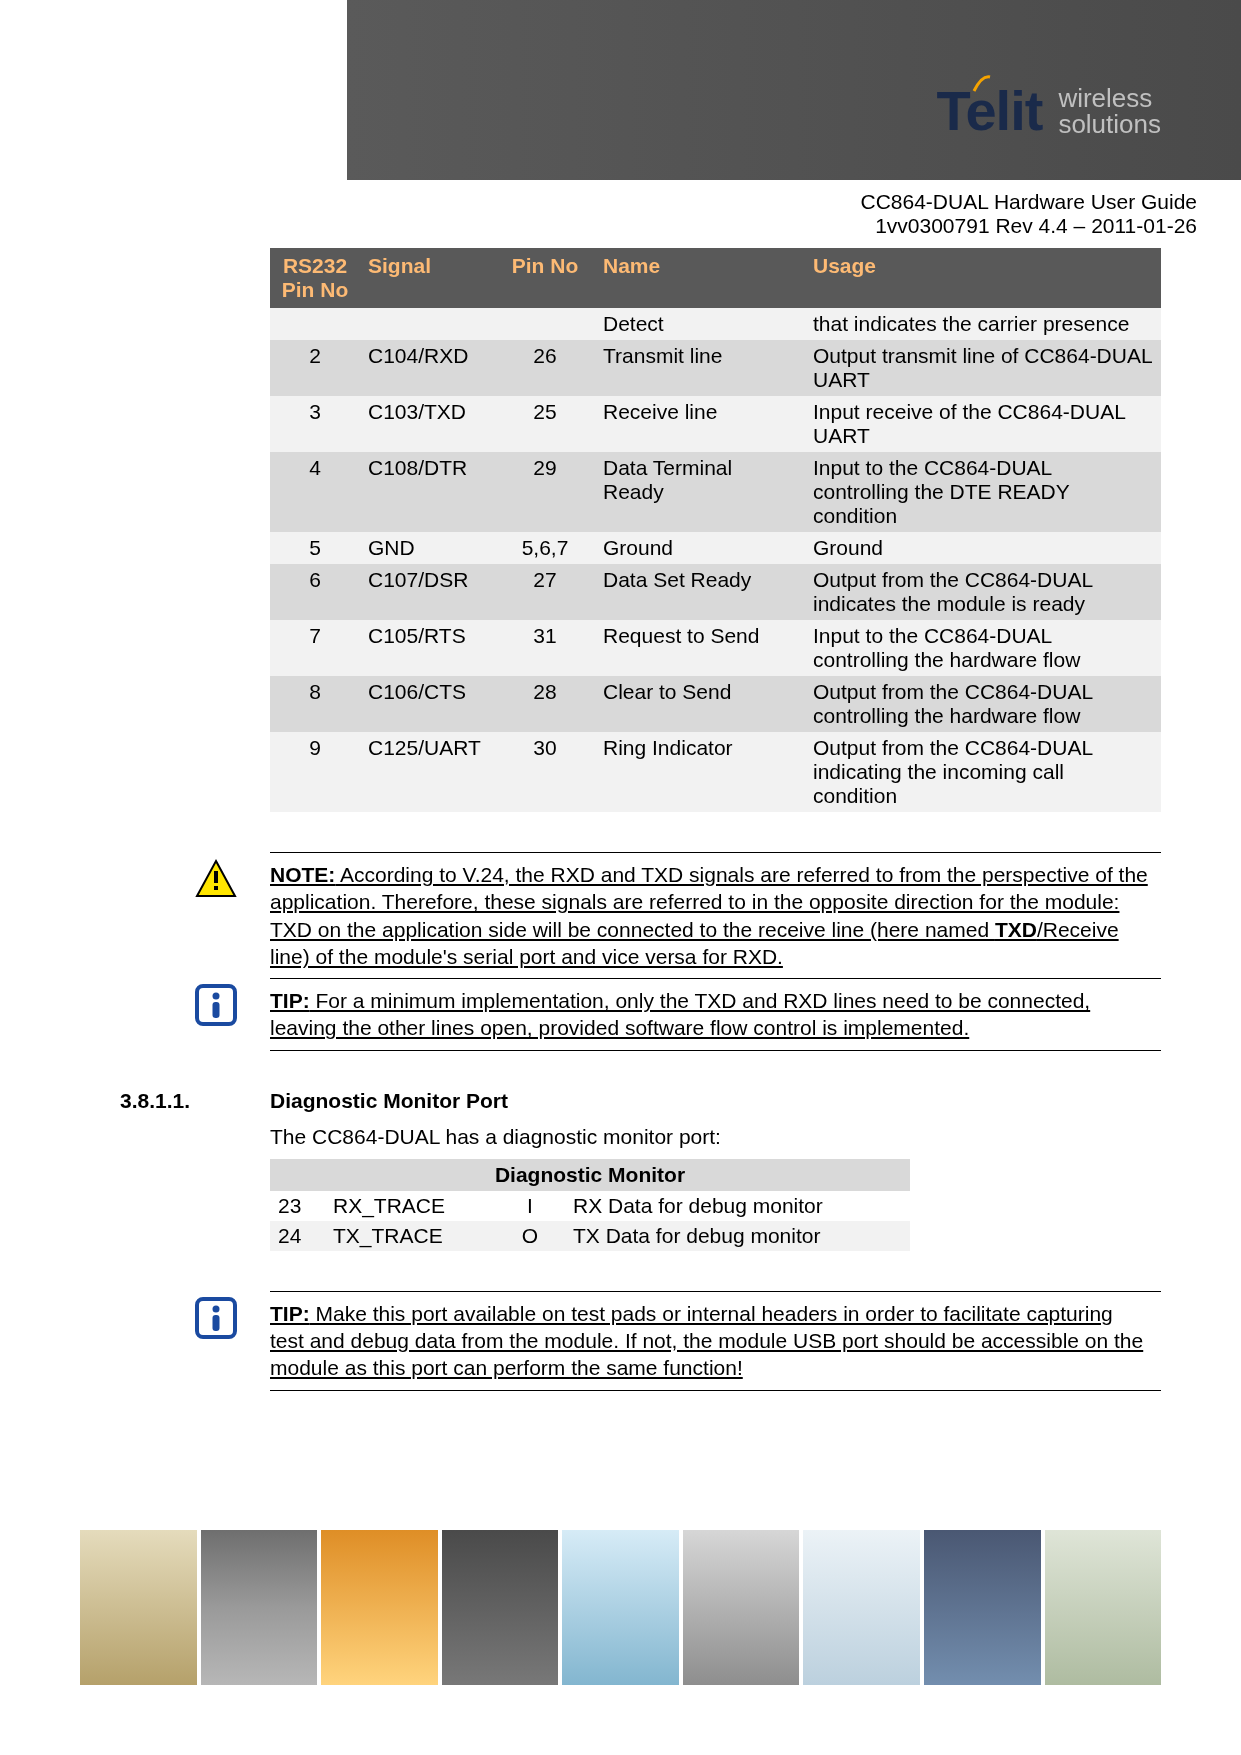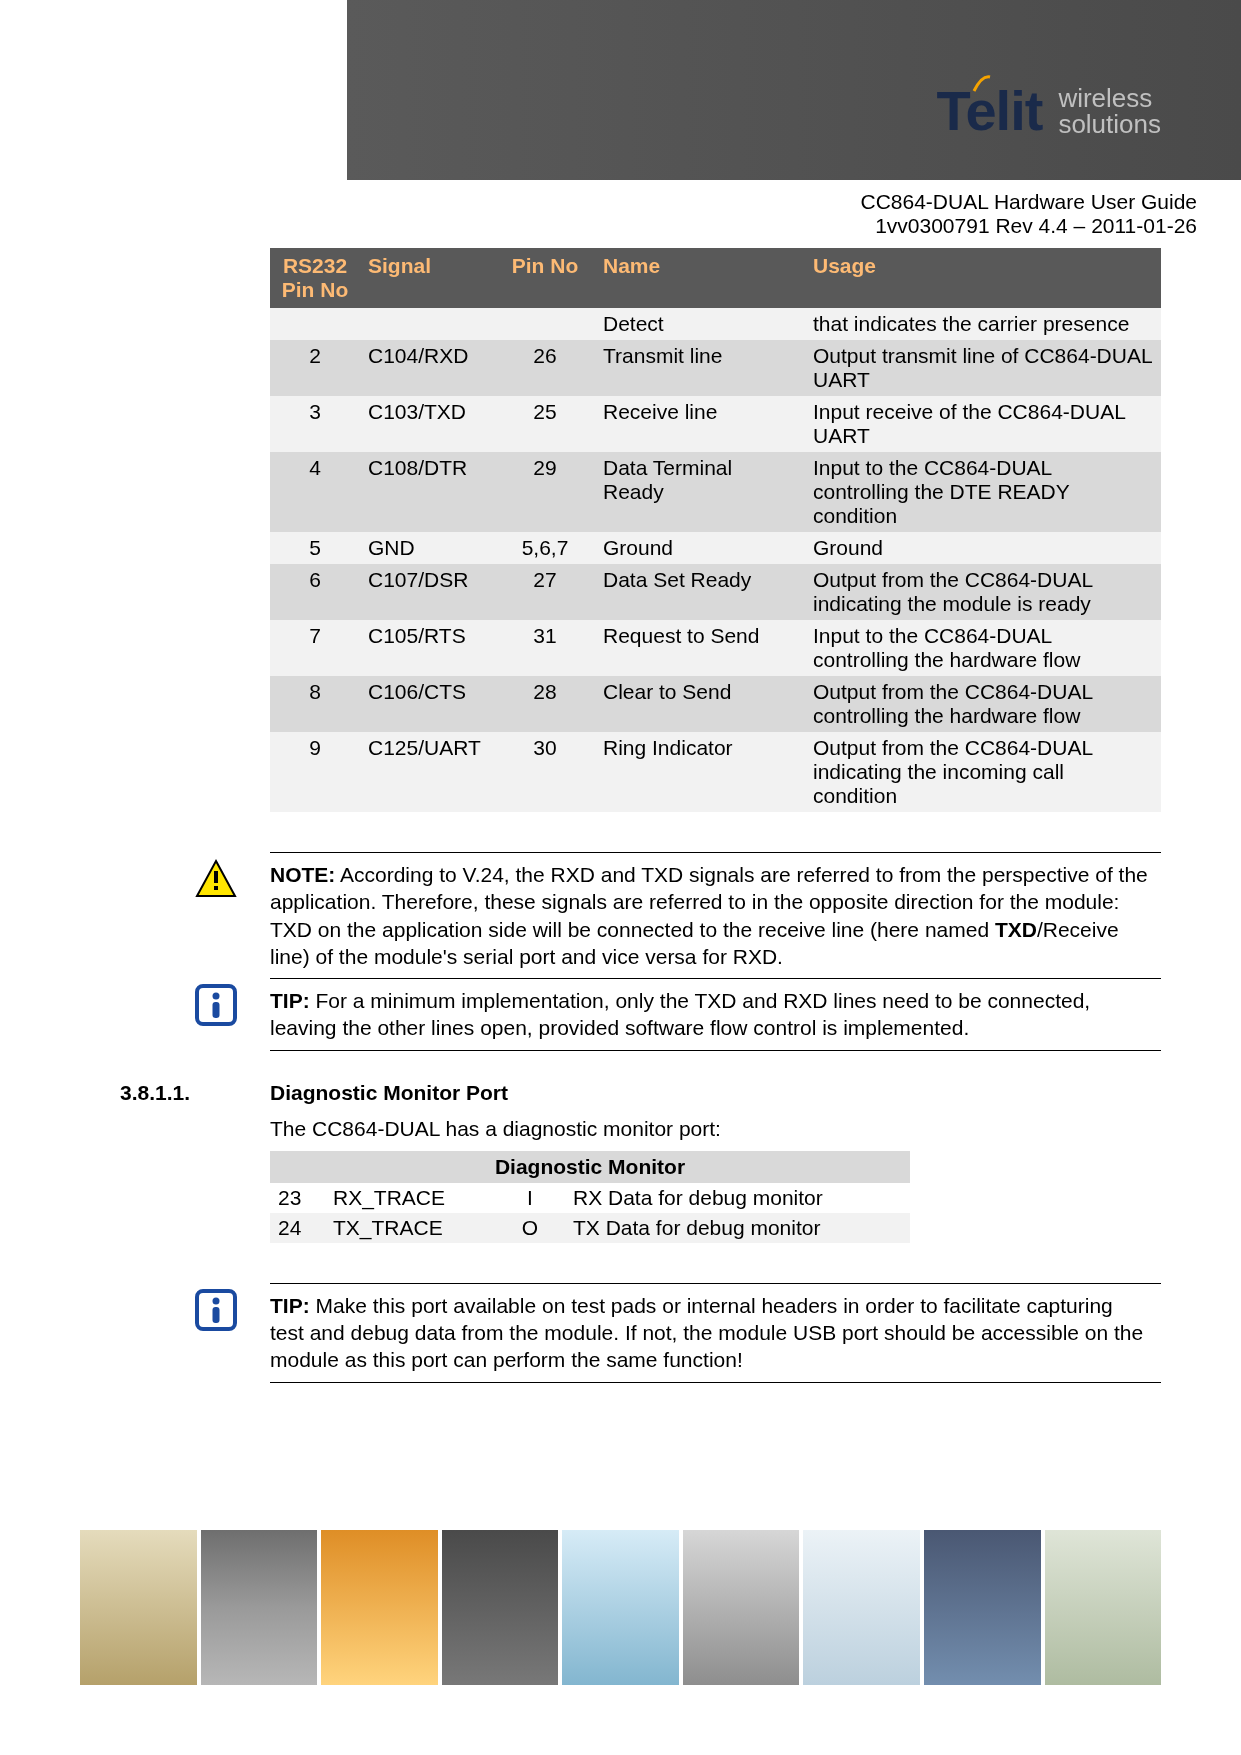--- a/index.html
+++ b/index.html
@@ -102,20 +102,21 @@
   .col-usage { }
   .section-row {
     display: flex;
     align-items: baseline;
     margin-top: 30px;
     font-size: 21px;
   }
   .section-num {
     width: 150px;
     font-weight: bold;
+    margin-top: 8px;
   }
   .section-title {
     font-weight: bold;
   }
   .body-text {
     margin-left: 150px;
     font-size: 21px;
     margin-top: 12px;
   }
   table.diag {
@@ -172,20 +173,21 @@
     justify-content: space-between;
     font-size: 15px;
     color: #000;
   }
   .callout-container {
     margin: 40px 0 0 75px;
   }
   .callout-container .callout-row-el {
     display: flex;
     align-items: flex-start;
+    text-decoration: underline;
   }
   .callout-container .icon-slot {
     width: 75px;
     flex-shrink: 0;
     padding-top: 6px;
   }
   .callout-container .text-slot {
     flex: 1;
     font-size: 21px;
     line-height: 1.3;
@@ -268,21 +270,21 @@
               <td class="col-sig">GND</td>
               <td class="col-pin">5,6,7</td>
               <td class="col-name">Ground</td>
               <td class="col-usage">Ground</td>
             </tr>
             <tr class="even">
               <td class="col-rs">6</td>
               <td class="col-sig">C107/DSR</td>
               <td class="col-pin">27</td>
               <td class="col-name">Data Set Ready</td>
-              <td class="col-usage">Output from the CC864-DUAL indicating the module is ready</td>
+              <td class="col-usage">Output from the CC864-DUAL indicates the module is ready</td>
             </tr>
             <tr class="odd">
               <td class="col-rs">7</td>
               <td class="col-sig">C105/RTS</td>
               <td class="col-pin">31</td>
               <td class="col-name">Request to Send</td>
               <td class="col-usage">Input to the CC864-DUAL controlling the hardware flow</td>
             </tr>
             <tr class="even">
               <td class="col-rs">8</td>

